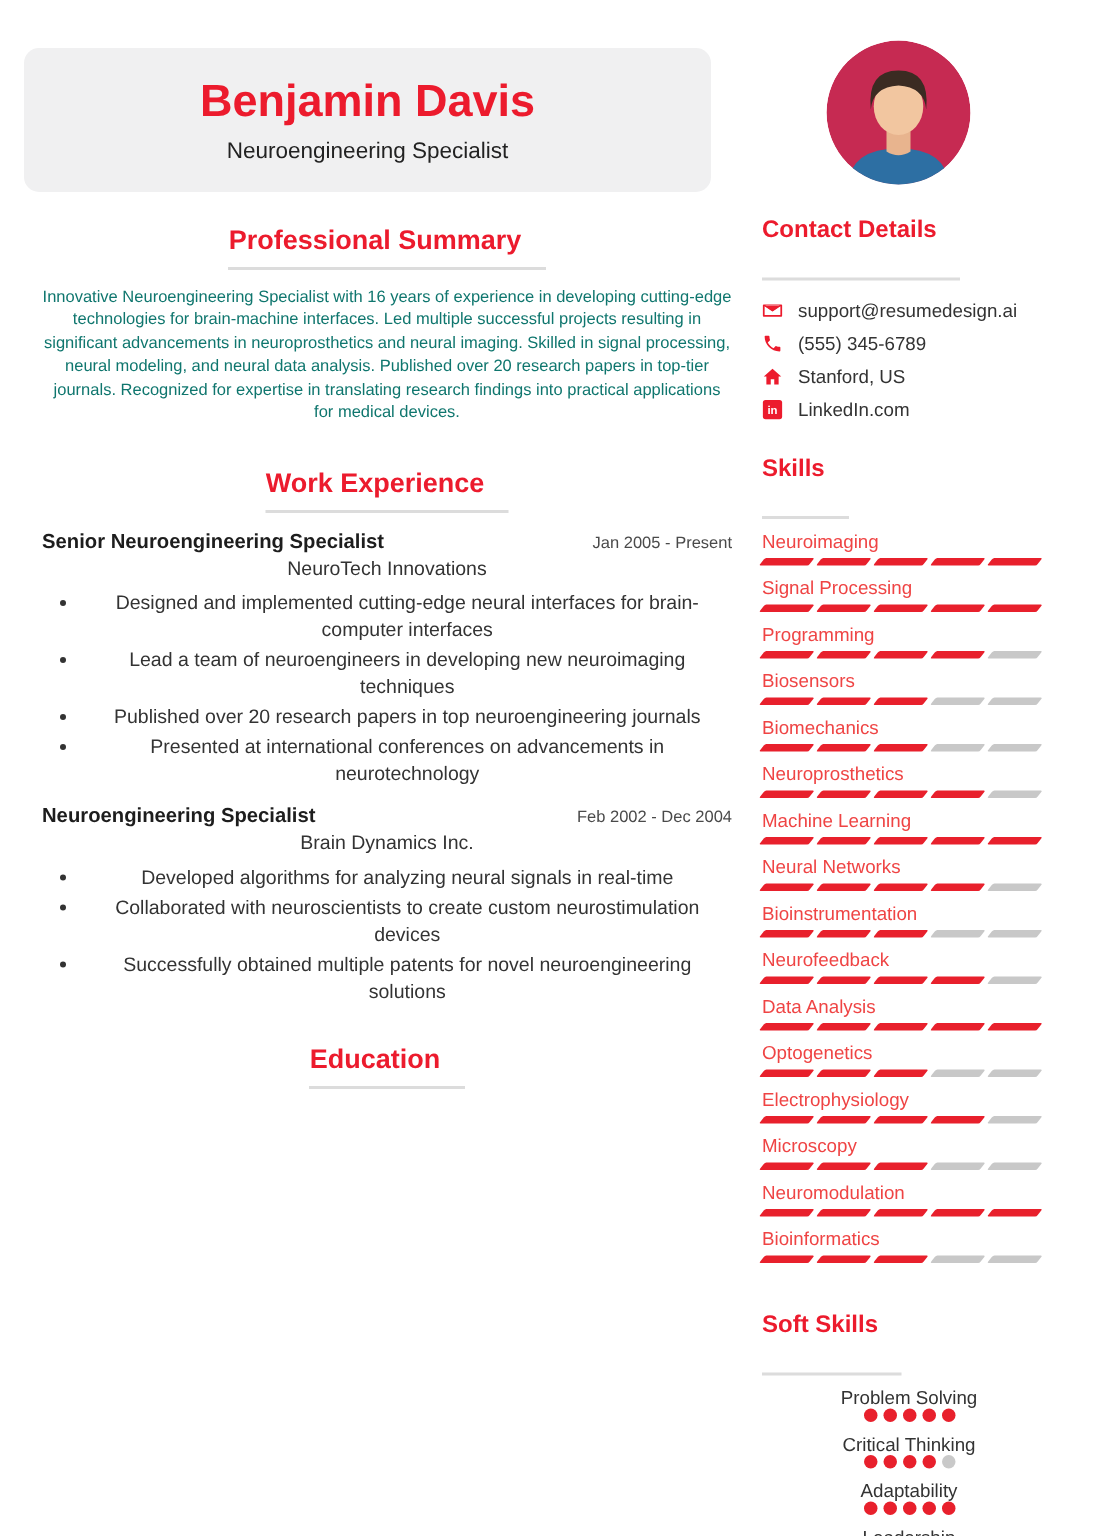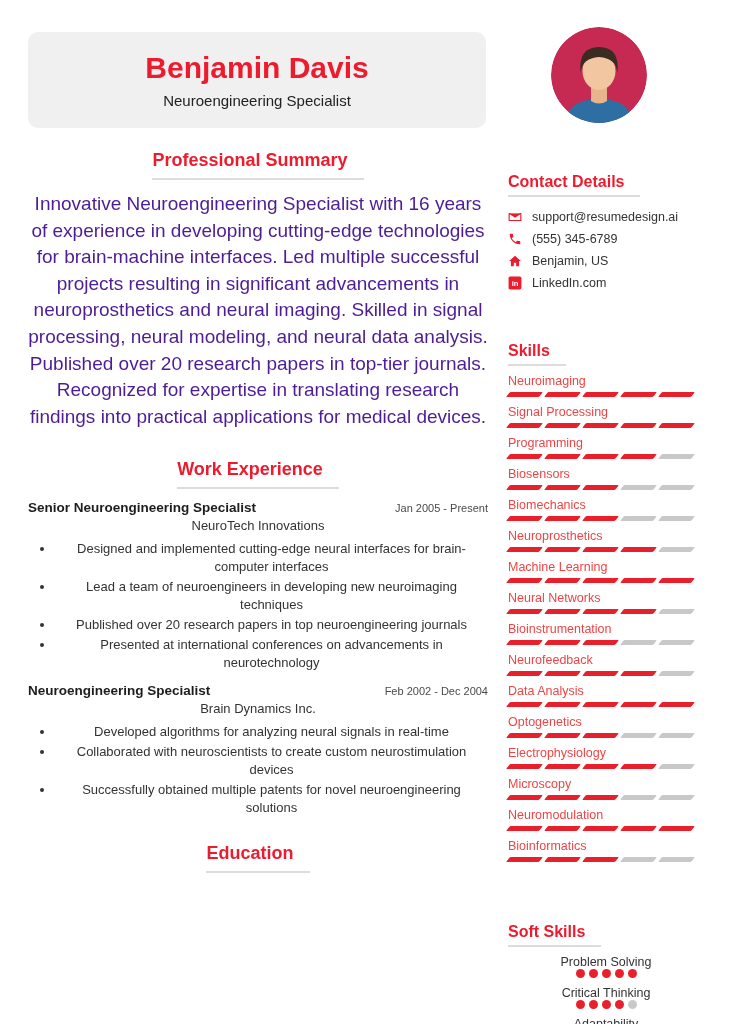--- a/index.html
+++ b/index.html
@@ -4,39 +4,39 @@
 <style>
   * { margin:0; padding:0; box-sizing:border-box; }
   html,body { background:#ffffff; }
   .page {
     position:relative; width:730px; height:1024px; margin:0 auto;
     background:#ffffff; overflow:hidden;
     font-family:"Liberation Sans", sans-serif; color:#333;
   }
   
   .header-box {
-    position:absolute; left:28px; top:32px; width:458px; height:96px;
+    position:absolute; left:16px; top:32px; width:458px; height:96px;
     background:#f0f0f1; border-radius:10px;
     display:flex; flex-direction:column; align-items:center; justify-content:center;
   }
   .name { font-size:30px; font-weight:bold; color:#ec1b2d; }
   .subtitle { font-size:15px; color:#222; margin-top:7px; }
   .photo-wrap { position:absolute; left:551px; top:27px; width:96px; height:96px; }
   
   .left-col  { position:absolute; left:28px;  top:150px; width:460px;text-align:center; }
   .right-col { position:absolute; left:508px; top:145px; width:196px; }
   
   .sec-head {
     display:inline-block; color:#ec1b2d; font-weight:bold;
     border-bottom:2px solid #dcdcdc; padding:0 16px 7px 0;
   }
   .left-col .sec-head { font-size:18px; }
-  .right-col .sec-head { font-size:16px; padding-bottom:4px;margin-top:28px; }
-  
-  .summary-text { font-size:19px; line-height:1.4; margin-top:11px; color:#4c1d95; }
+  .right-col .sec-head { font-size:16px; padding-bottom:22px; }
+  
+  .summary-text { font-size:11px; line-height:1.4; margin-top:11px; color:#0f766e; }
   .sec { margin-bottom:26px; }
   .sec-work { margin-top:29px; }
   .sec-edu  { margin-top:24px; }
   
   .entry { margin-top:11px; }
   .entry-head { display:flex; justify-content:space-between; align-items:baseline; }
   .entry-title { font-size:13.5px; font-weight:bold; color:#1d1d1d; }
   .entry-date { font-size:11px; color:#4a4a4a; white-space:nowrap; }
   .entry-sub { font-size:13px; color:#333; margin-top:3px; }
   ul.bullets { margin:7px 0 0 0; padding-left:27px; }
@@ -158,21 +158,21 @@
               </svg>
             </span>
     <span>(555) 345-6789</span>
   </div>
           <div class="contact-item">
     <span class="cicon">
               <svg viewBox="0 0 24 24" fill="#ec1b2d">
                 <path d="M12 3l10 9h-3v9h-5v-6h-4v6H5v-9H2z"></path>
               </svg>
             </span>
-    <span>Benjamin, US</span>
+    <span>Stanford, US</span>
   </div>
           <div class="contact-item">
     <span class="cicon">
               <svg viewBox="0 0 24 24">
                 <rect x="1" y="1" width="22" height="22" rx="3" fill="#ec1b2d"></rect>
                 <text x="12" y="17.5" font-size="13" font-weight="bold" fill="#fff" text-anchor="middle" font-family="Liberation Sans, sans-serif">in</text>
               </svg>
             </span>
     <span>LinkedIn.com</span>
   </div>

